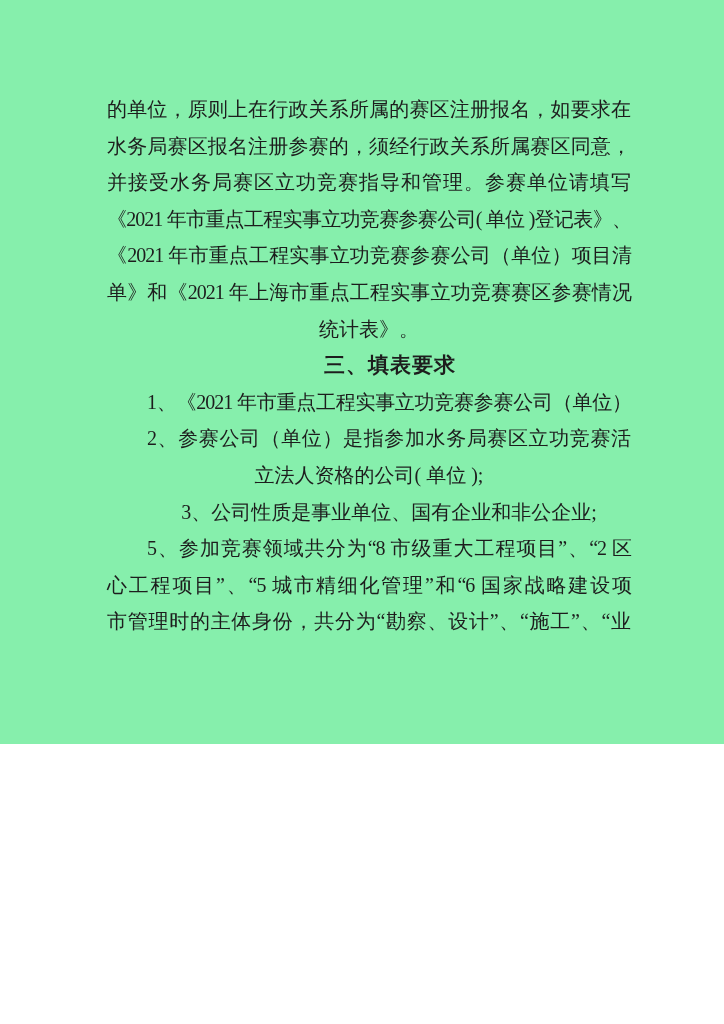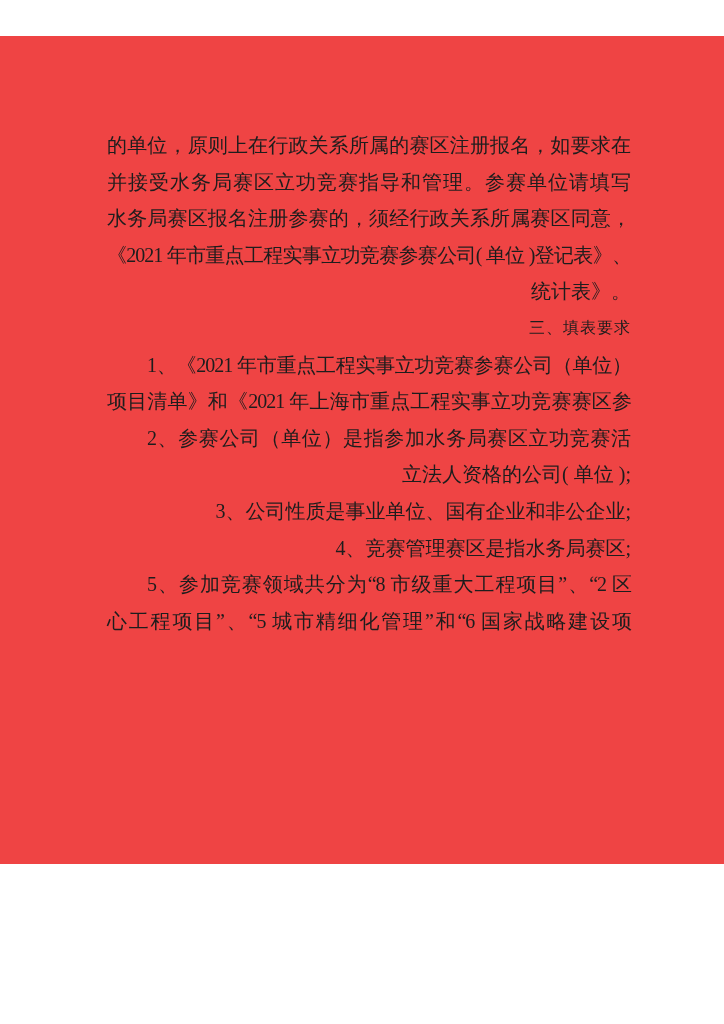--- a/index.html
+++ b/index.html
@@ -4,81 +4,81 @@
 <title>Document Page</title>
 <style>
   html, body {
     margin: 0;
     padding: 0;
     background: #ffffff;
   }
   .page {
     position: relative;
     width: 724px;
-    height: 828px;
-    background: #ef4444;
+    height: 744px;
+    background: #86efac;
     overflow: hidden;
     font-family: "Liberation Serif", "DejaVu Serif", serif;
-    margin-top: 36px;
   }
   .content {
     position: absolute;
     left: 107px;
     top: 91px;
     width: 524px;
     font-size: 20px;
     line-height: 36.6px;
     color: #1d1d1d;
   }
   .line {
     height: 36.6px;
     white-space: pre-wrap;
-    text-align: right;
+    text-align: center;
   }
   .line.justify {
     text-align: justify;
     text-align-last: justify;
   }
   .line.indent {
     text-indent: 2em;
   }
   .line.tight {
     letter-spacing: -1px;
   }
   .line.heading {
     font-family: "Liberation Sans", "DejaVu Sans", sans-serif;
-    font-weight: 400;
-    font-size: 16px;
+    font-weight: 700;
+    font-size: 21px;
     letter-spacing: 1px;
   }
   .page-number {
     position: absolute;
     top: 931px;
     left: 0;
     width: 100%;
     text-align: center;
     font-size: 14px;
     color: #2b2b2b;
     font-family: "Liberation Serif", "DejaVu Serif", serif;
   }
 </style>
 </head>
 <body>
 
 <div class="page">
   <div class="content" id="document-body">
       <div class="line justify">的单位，原则上在行政关系所属的赛区注册报名，如要求在</div>
+      <div class="line justify">水务局赛区报名注册参赛的，须经行政关系所属赛区同意，</div>
       <div class="line justify">并接受水务局赛区立功竞赛指导和管理。参赛单位请填写</div>
-      <div class="line justify">水务局赛区报名注册参赛的，须经行政关系所属赛区同意，</div>
       <div class="line justify tight">《2021 年市重点工程实事立功竞赛参赛公司( 单位 )登记表》、</div>
+      <div class="line justify tight">《2021 年市重点工程实事立功竞赛参赛公司（单位）项目清</div>
+      <div class="line justify tight">单》和《2021 年上海市重点工程实事立功竞赛赛区参赛情况</div>
       <div class="line">统计表》。</div>
       <div class="line indent heading">三、填表要求</div>
       <div class="line justify indent tight">1、《2021 年市重点工程实事立功竞赛参赛公司（单位）</div>
-      <div class="line justify tight">项目清单》和《2021 年上海市重点工程实事立功竞赛赛区参</div>
       <div class="line justify indent">2、参赛公司（单位）是指参加水务局赛区立功竞赛活</div>
       <div class="line">立法人资格的公司( 单位 );</div>
       <div class="line indent">3、公司性质是事业单位、国有企业和非公企业;</div>
-      <div class="line indent">4、竞赛管理赛区是指水务局赛区;</div>
       <div class="line justify indent tight">5、参加竞赛领域共分为“8 市级重大工程项目”、“2 区</div>
       <div class="line justify tight">心工程项目”、“5 城市精细化管理”和“6 国家战略建设项</div>
+      <div class="line justify">市管理时的主体身份，共分为“勘察、设计”、“施工”、“业</div>
     </div>
   <div class="page-number">2</div>
 </div>
 
 </body></html>

